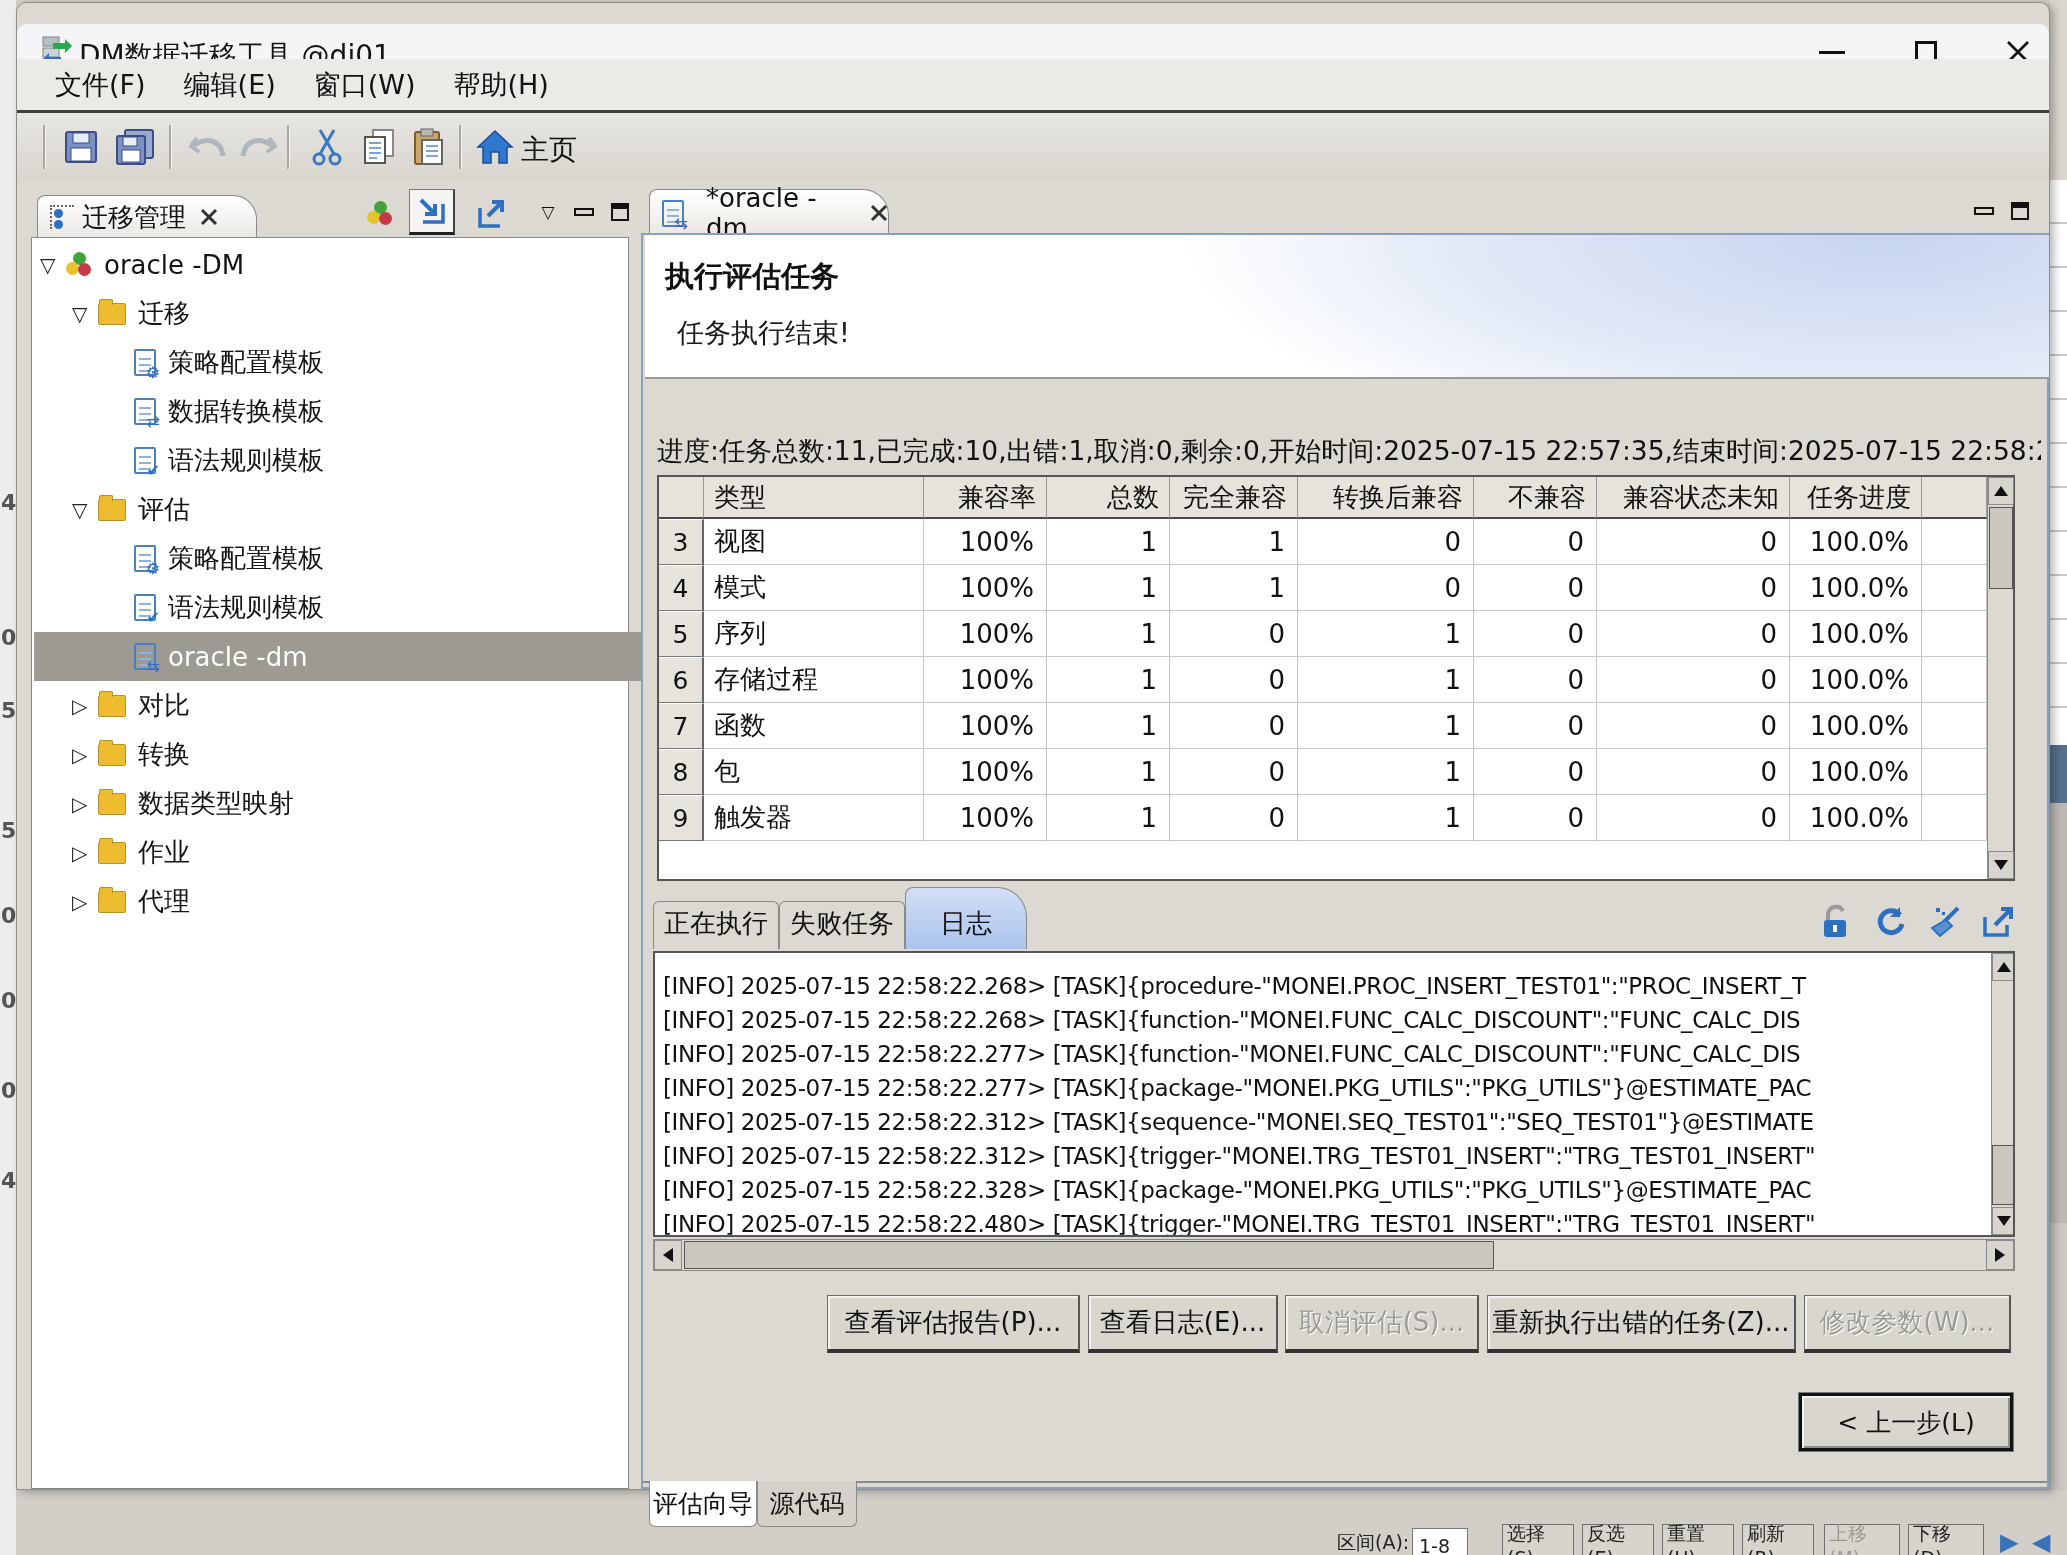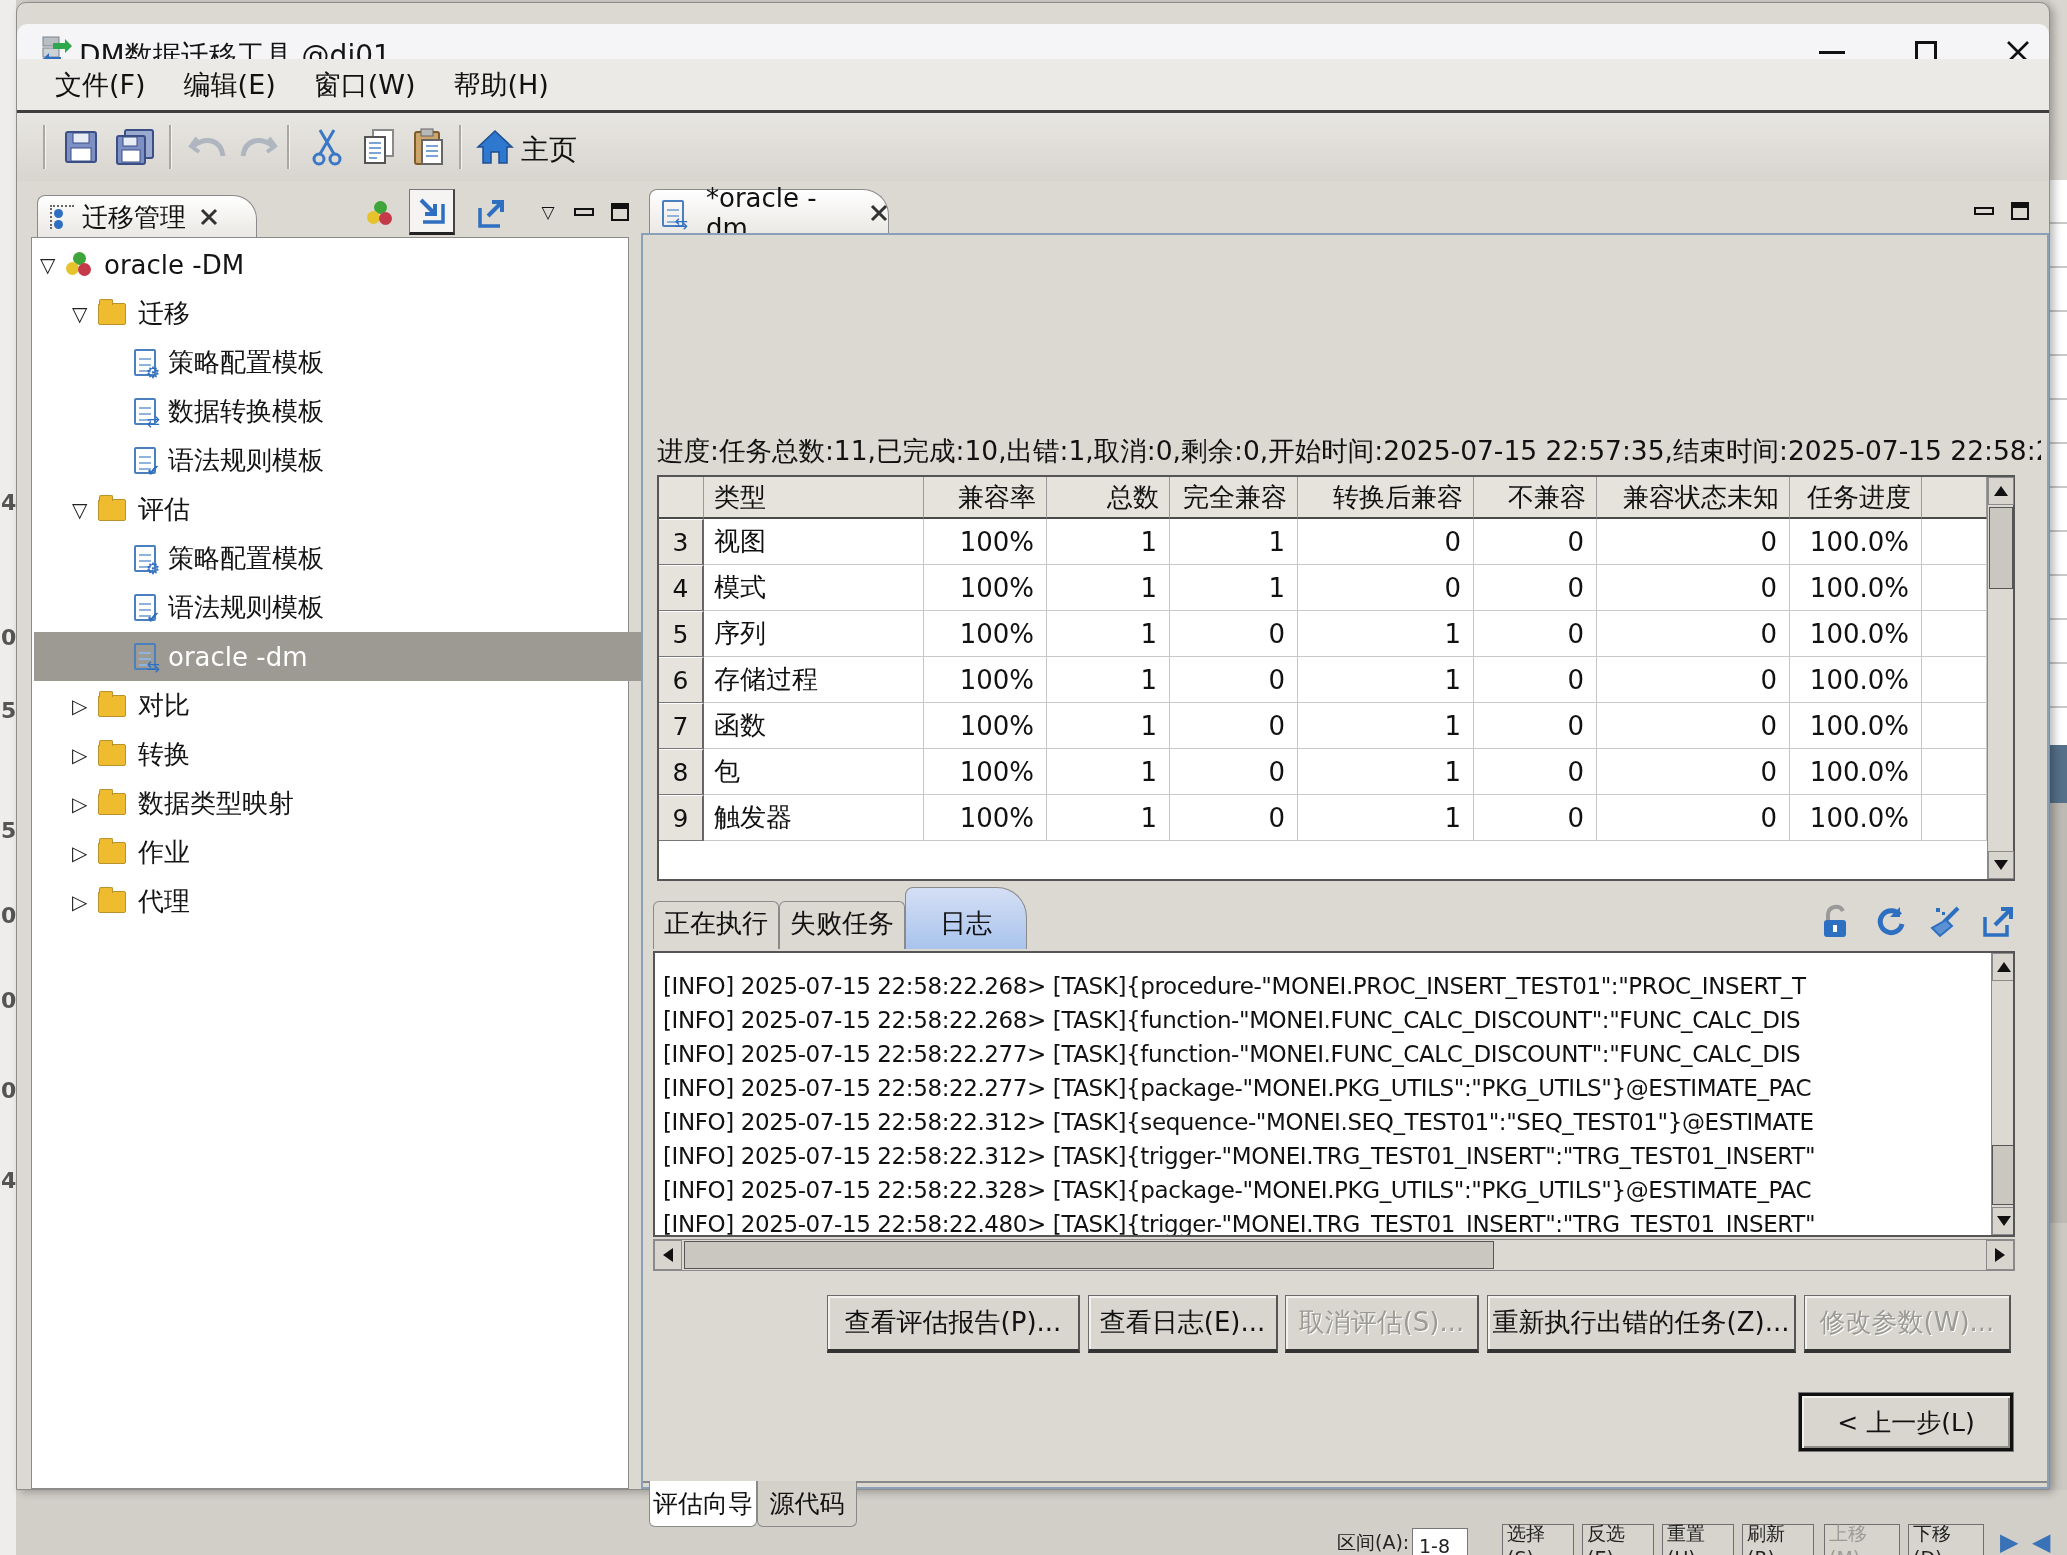--- a/index.html
+++ b/index.html
@@ -428,20 +428,24 @@
         <div class="abs mini" style="left:1326px;top:6px;width:34px;height:36px">
             <span class="min-glyph"></span>
           </div>
         <div class="abs mini" style="left:1362px;top:6px;width:34px;height:36px">
             <span class="restore-glyph"></span>
           </div>
       </div>
 
       <div class="abs" id="ed-content">
 
+        <div class="abs" id="banner">
+          <div class="abs" id="wiz-heading">执行评估任务</div>
+          <div class="abs" id="wiz-status">任务执行结束!</div>
+        </div>
 
         <div class="abs" id="progress-line">进度:任务总数:11,已完成:10,出错:1,取消:0,剩余:0,开始时间:2025-07-15 22:57:35,结束时间:2025-07-15 22:58:22,</div>
 
         <div class="abs" id="sum-table">
           <div class="grid">
 
             <div class="hcell"></div>
             <div class="hcell first">类型</div>
             <div class="hcell">兼容率</div>
             <div class="hcell">总数</div>

